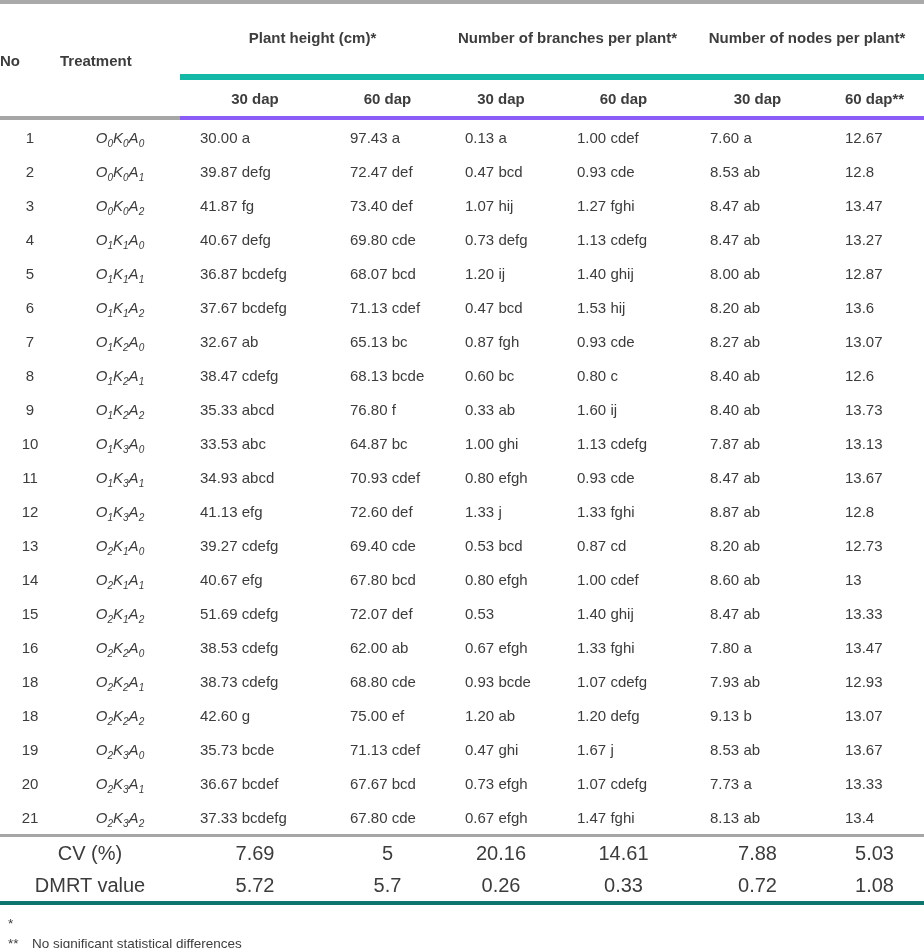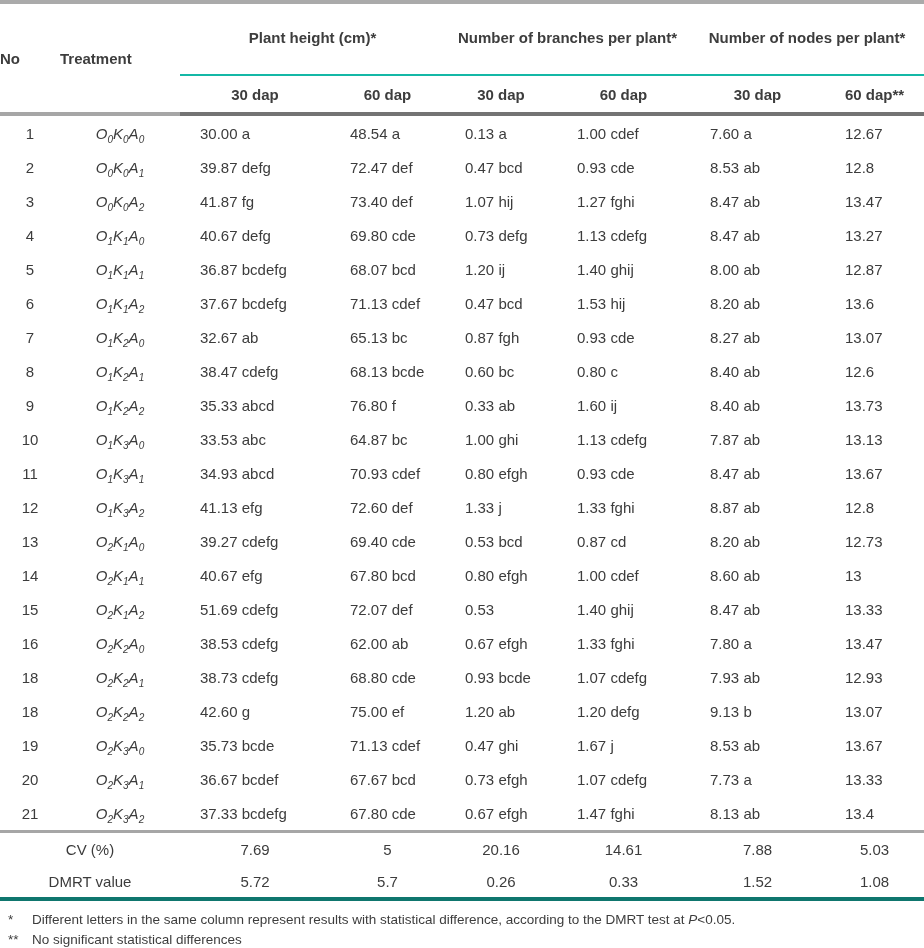--- a/index.html
+++ b/index.html
@@ -37,55 +37,55 @@
 
   thead th {
     font-weight: bold;
     font-size: 15px;
     color: #3d3d3d;
     padding: 0;
     vertical-align: middle;
   }
   thead tr.group-row th.group-cell {
     height: 60px;
-    border-bottom: 2px solid #14b8a6;
+    border-bottom: 6px solid #14b8a6;
     text-align: center;
     line-height: 1.25;
     padding: 4px 10px 6px 10px;
   }
   thead th.rowspan-cell {
     border-bottom: 4px solid #a6a6a6;
     text-align: left;
     vertical-align: middle;
   }
   thead tr.sub-row th {
     height: 36px;
     text-align: center;
-    border-bottom: 4px solid #737373;
+    border-bottom: 4px solid #8b5cf6;
     margin-top: 36px;
   }
   tbody td {
     height: 34px;
     padding: 0;
     vertical-align: middle;
     font-size: 15px;
   }
   tbody td.cell-no { text-align: center; }
   tbody td.cell-treat { text-align: center; font-style: italic; }
   tbody td.cell-val { text-align: left; padding-left: 20px; }
   tbody td.cell-treat sub {
     font-size: 10px;
     line-height: 0;
     vertical-align: -4px;
   }
   tfoot td {
     height: 32px;
     text-align: center;
     vertical-align: middle;
-    font-size: 15px;
+    font-size: 20px;
     padding: 0;
   }
   tfoot tr.foot-first td { border-top: 3px solid #a6a6a6; }
   tfoot tr.foot-last td  { border-bottom: 4px solid #0f766e; }
 
   .footnotes {
     margin-top: 9px;
     padding-left: 8px;
     font-size: 13.5px;
     color: #3d3d3d;
@@ -133,21 +133,21 @@
         <th>60 dap</th>
         <th>30 dap</th>
         <th>60 dap**</th>
       </tr>
     </thead>
     <tbody>
         <tr>
           <td class="cell-no">1</td>
           <td class="cell-treat">O<sub>0</sub>K<sub>0</sub>A<sub>0</sub></td>
           <td class="cell-val">30.00 a</td>
-          <td class="cell-val">48.54 a</td>
+          <td class="cell-val">97.43 a</td>
           <td class="cell-val">0.13 a</td>
           <td class="cell-val">1.00 cdef</td>
           <td class="cell-val">7.60 a</td>
           <td class="cell-val">12.67</td>
         </tr>
         <tr>
           <td class="cell-no">2</td>
           <td class="cell-treat">O<sub>0</sub>K<sub>0</sub>A<sub>1</sub></td>
           <td class="cell-val">39.87 defg</td>
           <td class="cell-val">72.47 def</td>
@@ -356,30 +356,29 @@
           <td>14.61</td>
           <td>7.88</td>
           <td>5.03</td>
         </tr>
         <tr class="foot-last">
           <td colspan="2">DMRT value</td>
           <td>5.72</td>
           <td>5.7</td>
           <td>0.26</td>
           <td>0.33</td>
-          <td>1.52</td>
+          <td>0.72</td>
           <td>1.08</td>
         </tr>
       </tfoot>
   </table>
 
   <div class="footnotes">
     <div class="footnote">
       <span class="fn-marker">*</span>
-      <span class="fn-text"><span>Different letters in the same column represent results with statistical difference, according to the DMRT test at </span><i>P</i><span>&lt;0.05.</span></span>
     </div>
     <div class="footnote">
       <span class="fn-marker">**</span>
       <span class="fn-text">No significant statistical differences</span>
     </div>
   </div>
 
 </div>
 
 </body></html>

